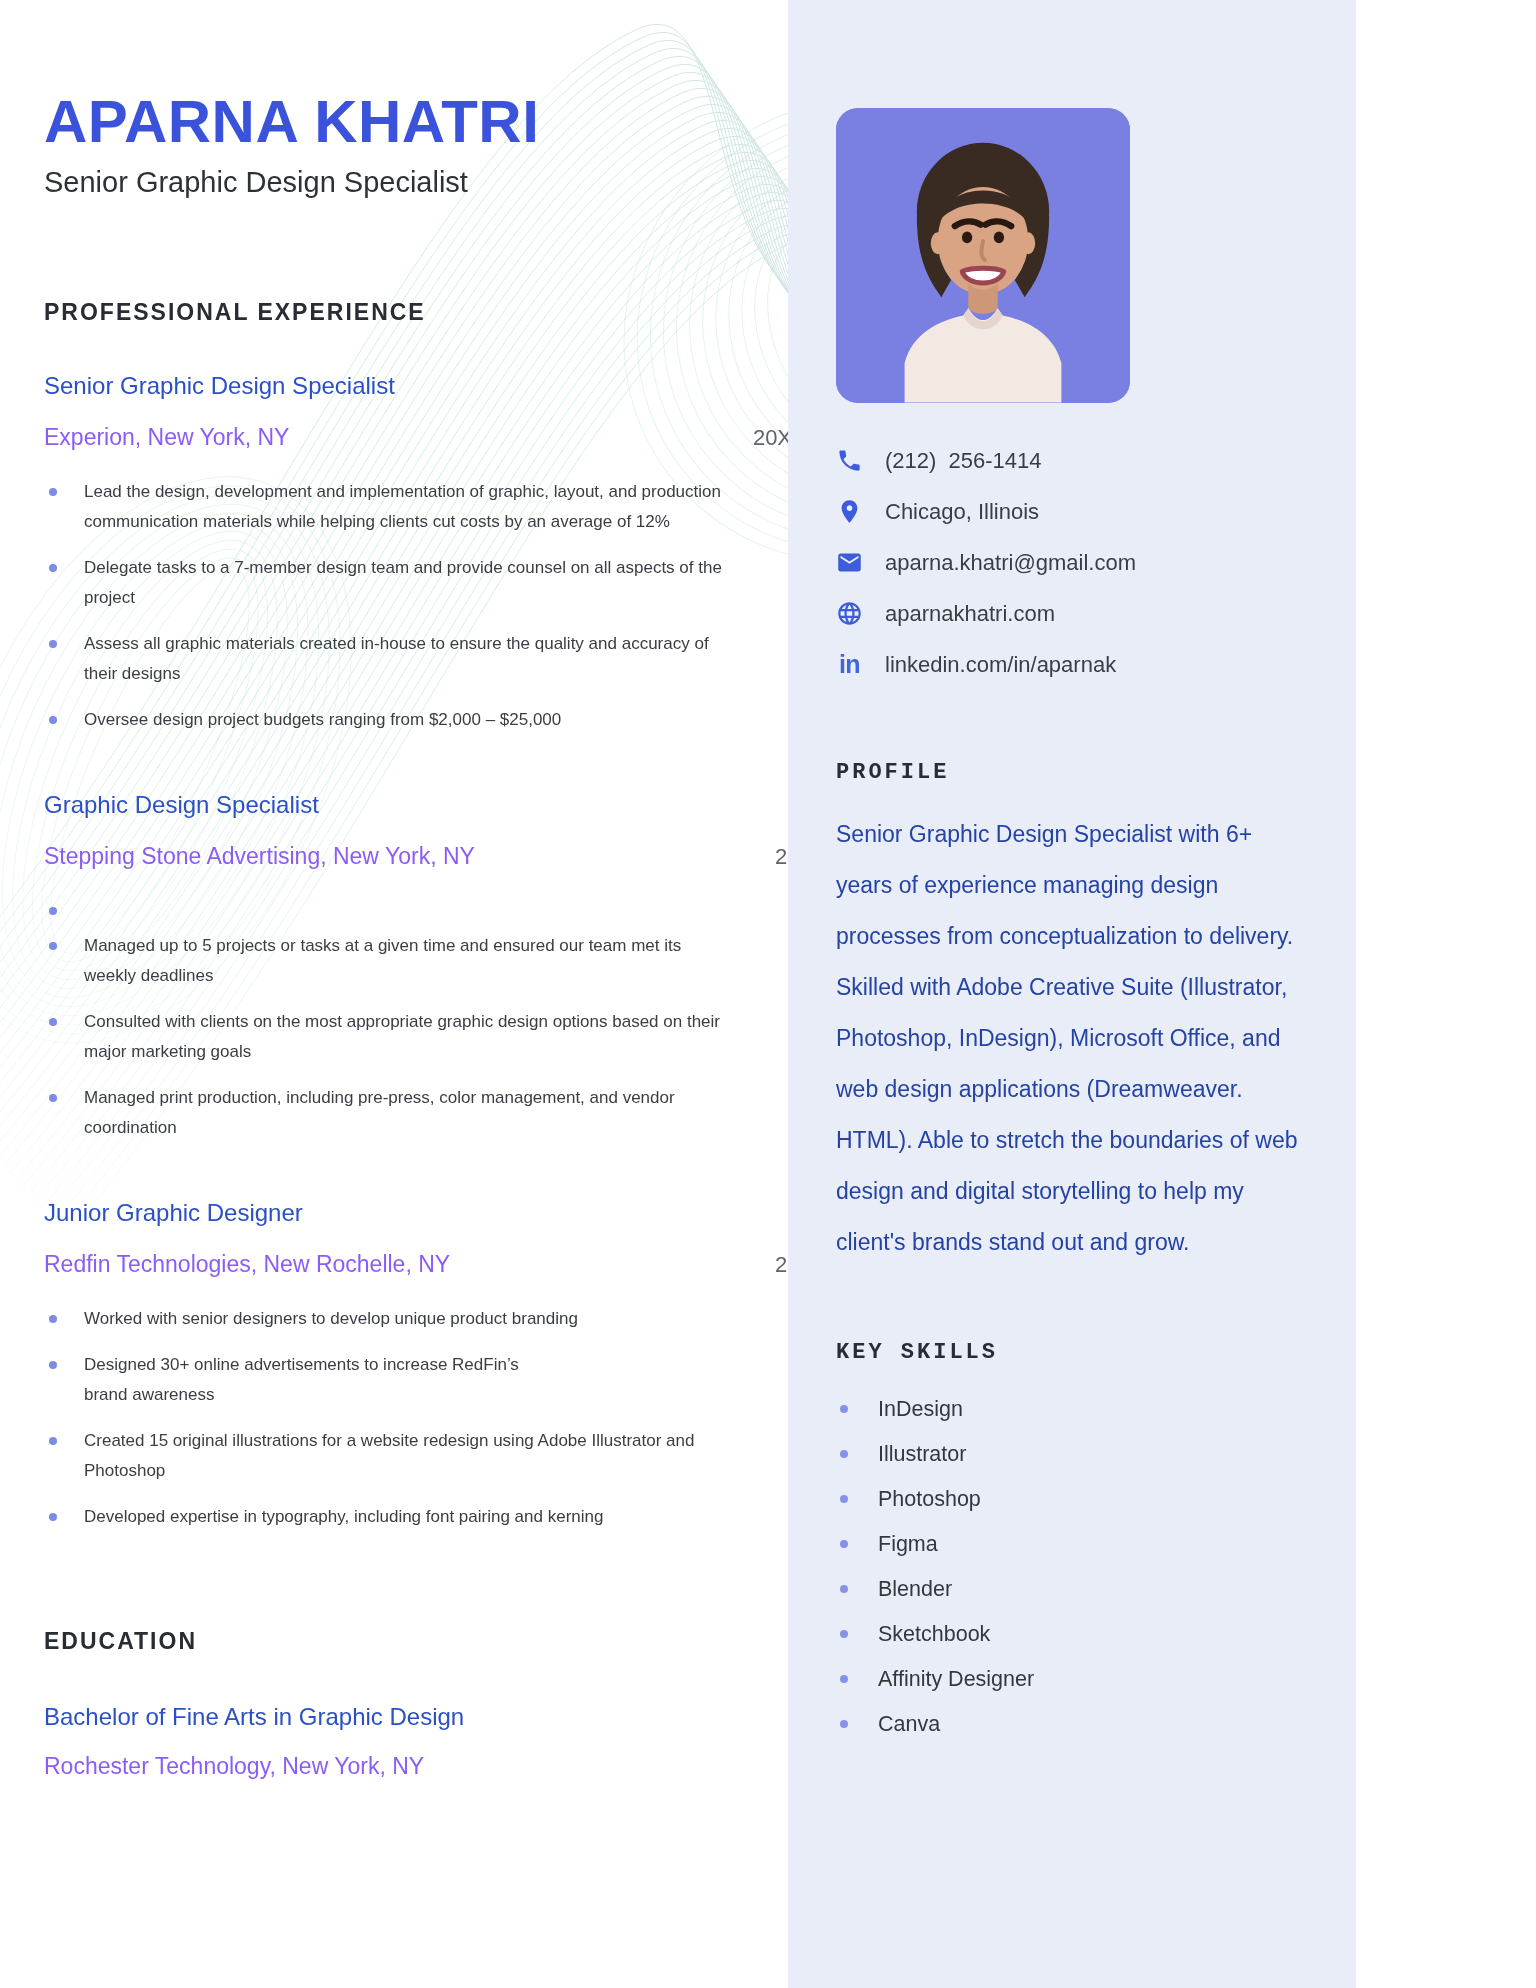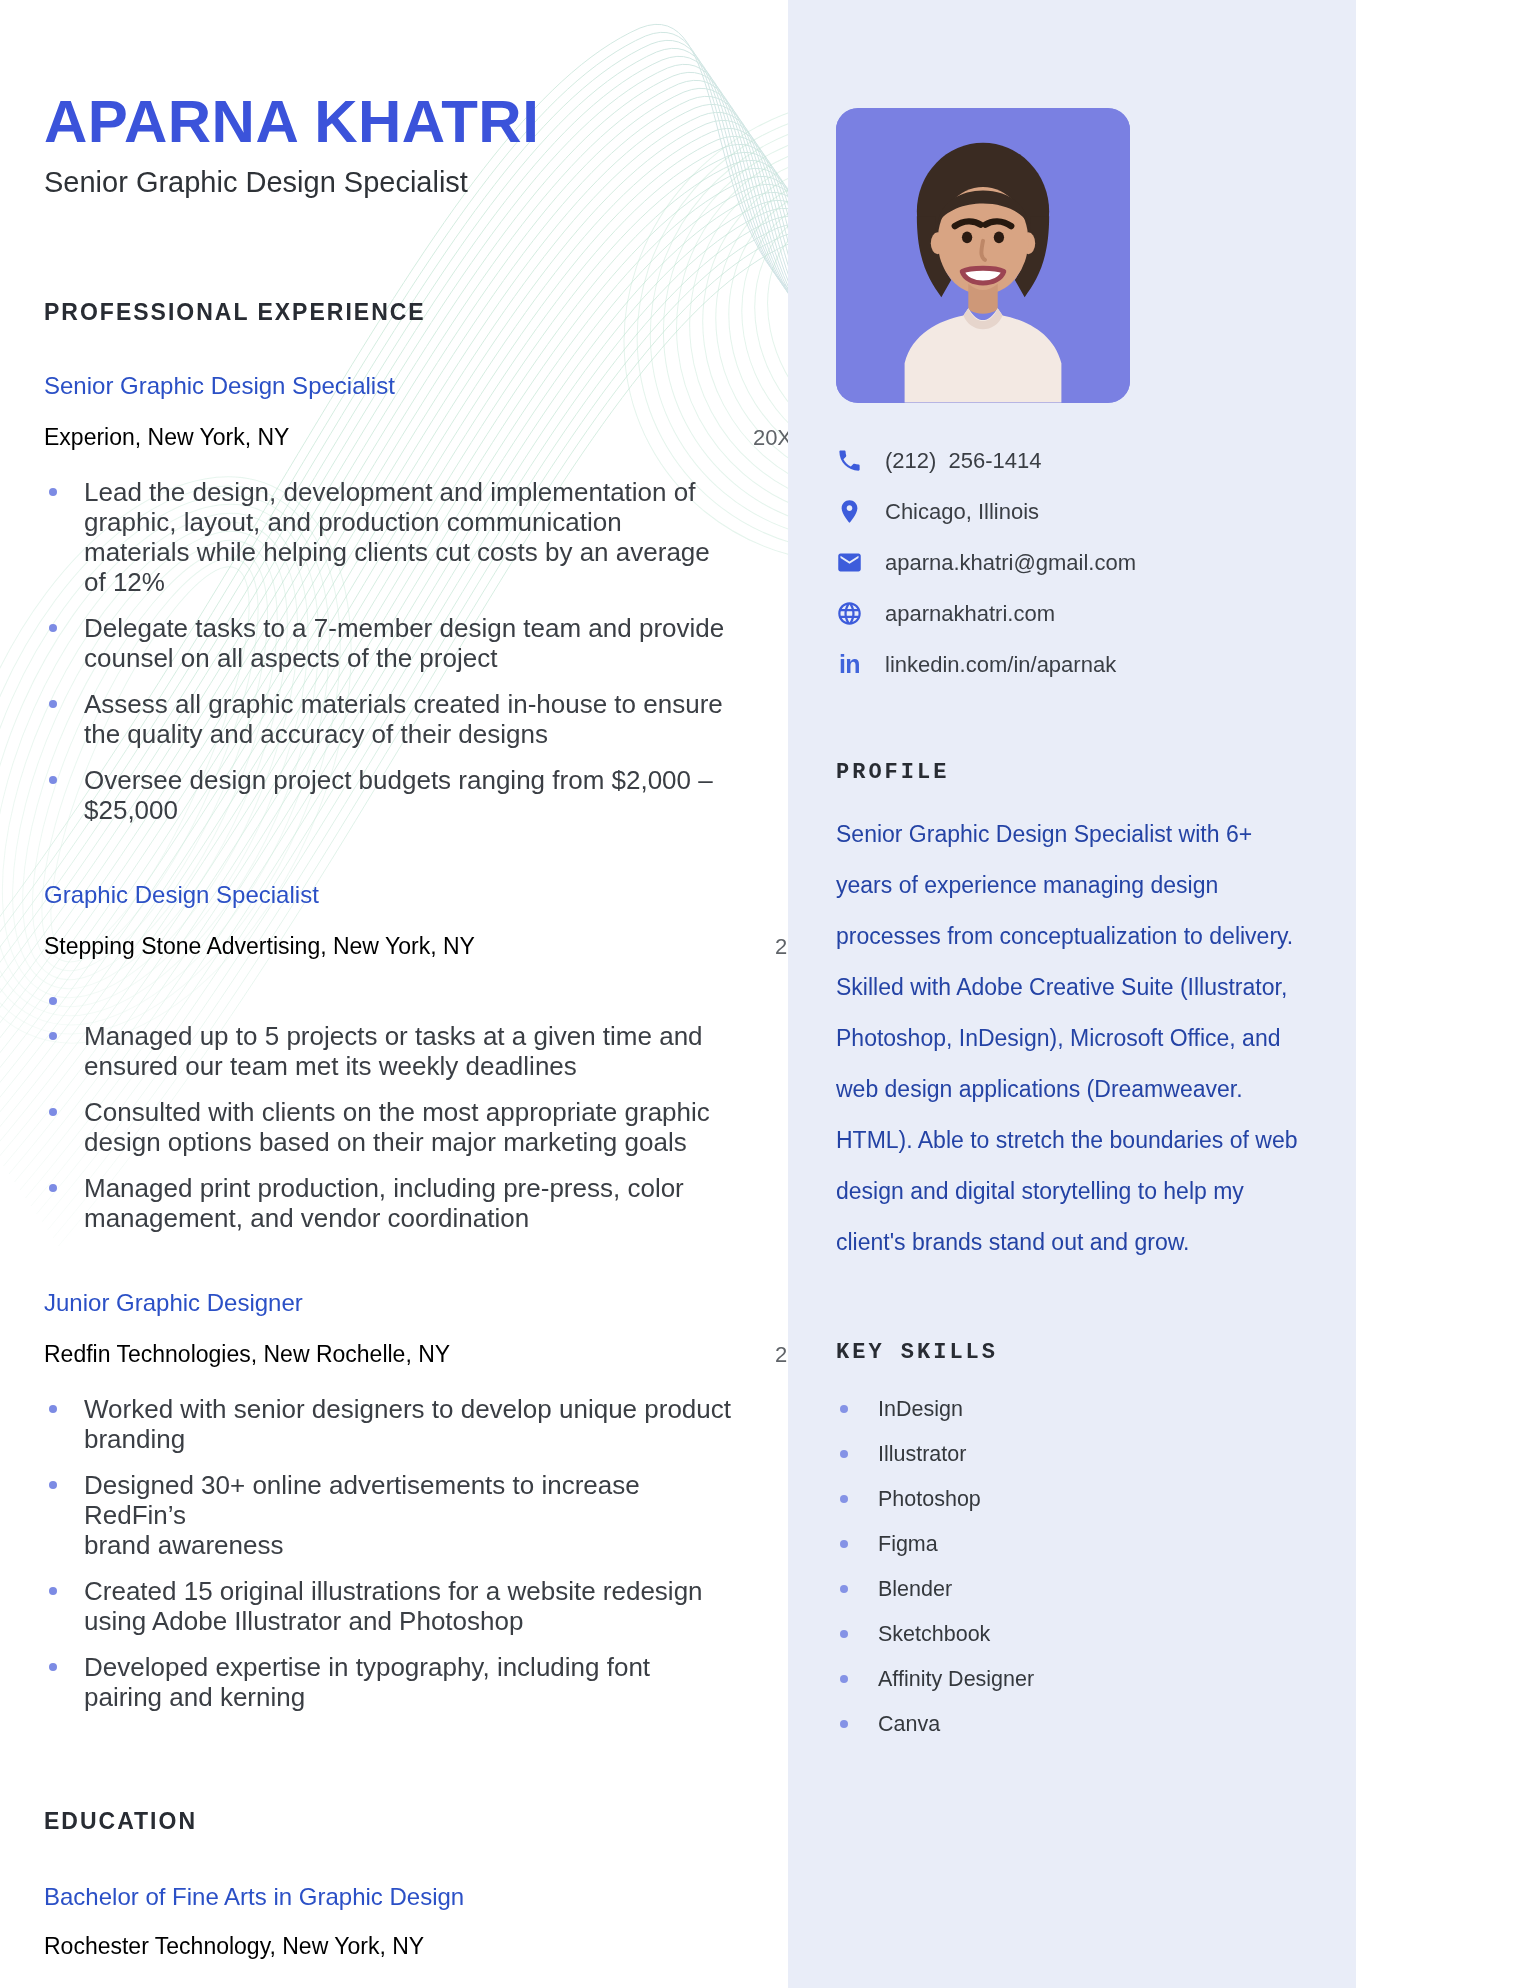--- a/index.html
+++ b/index.html
@@ -18,27 +18,27 @@
 
   .name { font-size:60px; font-weight:800; letter-spacing:0.5px; color:#3B53DA; line-height:1.0; }
   .subtitle { margin-top:14px; font-size:29px; font-weight:400; color:#2E3237; }
 
   .sec-heading { font-size:23px; font-weight:700; letter-spacing:2px; color:#282C33; }
   .exp-heading { margin-top:100px; }
 
   .job { margin-bottom:56px; }
   .job-title { margin-top:46px; font-size:24px; font-weight:500; color:#2B50C6; }
   .meta-row { margin-top:24px; display:flex; justify-content:space-between; align-items:baseline; width:863px; }
-  .company { font-size:23px; color:#000000; }
+  .company { font-size:23px; color:#8b5cf6; }
   .dates { font-size:22px; color:#5F6368; }
 
   .bullets { margin-top:26px; list-style:none; }
   .bullets li { display:flex; margin-bottom:16px; }
   .dot { flex:0 0 auto; width:8px; height:8px; border-radius:50%; background:#7C8BE4; margin:11px 27px 0 5px; }
-  .btxt { font-size:26px; line-height:30px; color:#3A3E44; max-width:648px; white-space:pre-line; }
+  .btxt { font-size:17px; line-height:30px; color:#3A3E44; max-width:648px; white-space:pre-line; }
 
   .edu-heading { margin-top:96px; }
   .degree { margin-top:48px; font-size:24px; font-weight:500; color:#2B50C6; }
   .edu-row { margin-top:22px; }
   .gpa { margin-top:20px; font-size:21px; color:#3A3E44; }
 
   
   .sidebar { position:relative; z-index:1; width:568px; height:1988px; background:#E9EDF8; padding:108px 40px 0 48px; }
 
   .photo { width:294px; height:295px; border-radius:22px; background:#7A80E2; overflow:hidden; }

